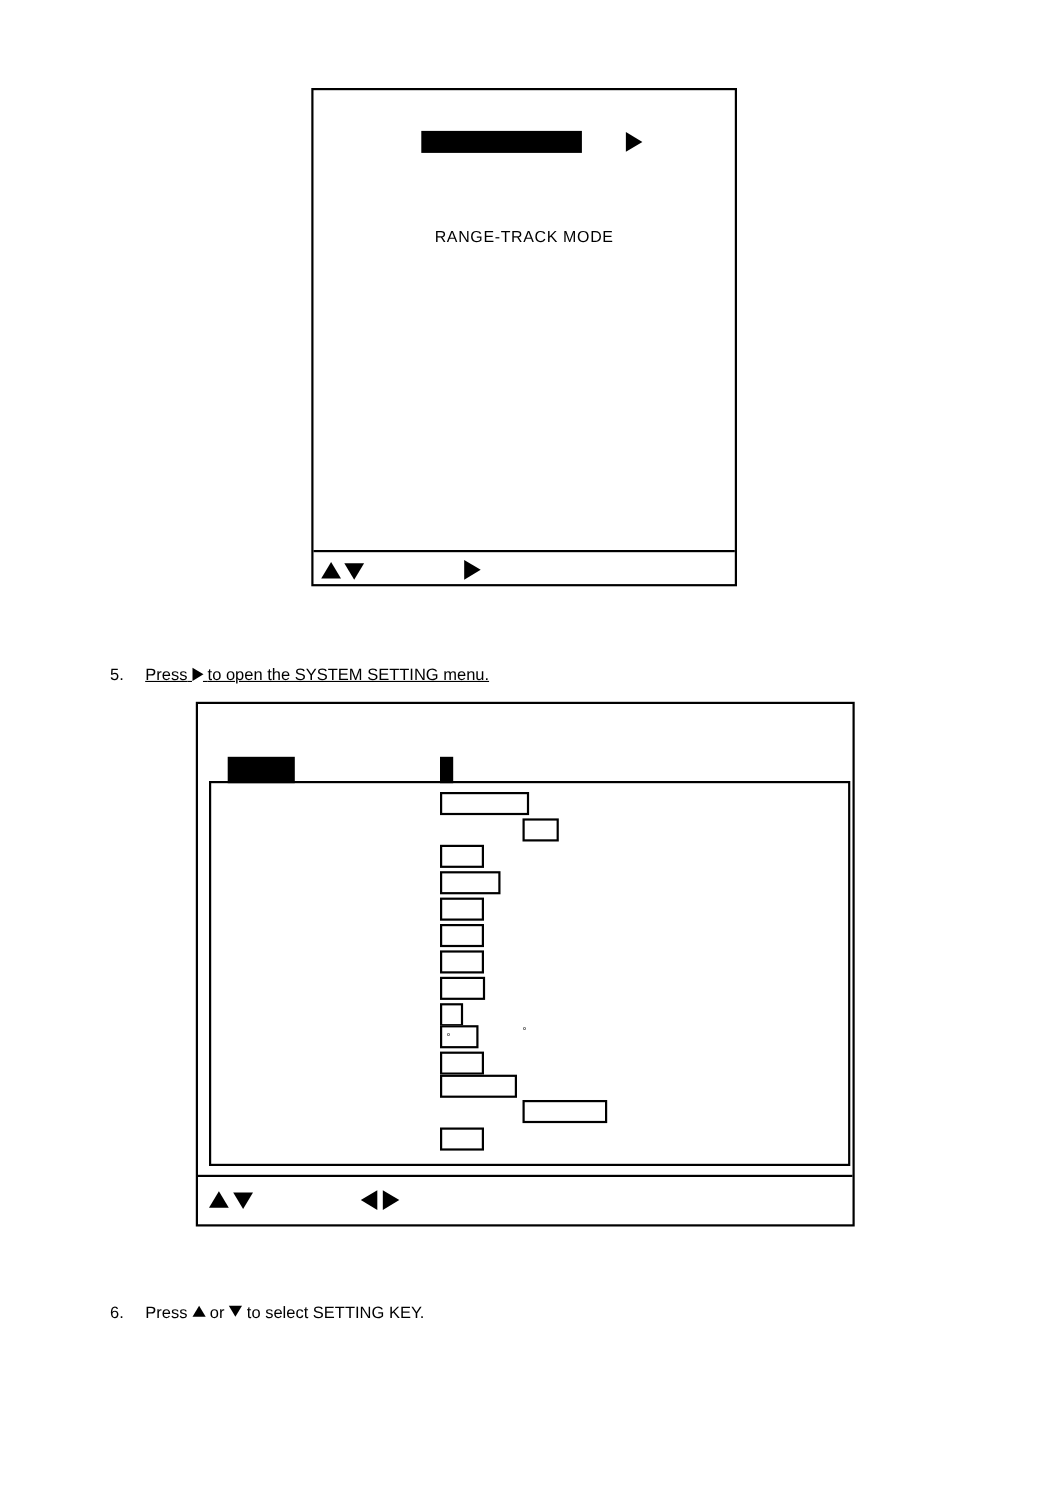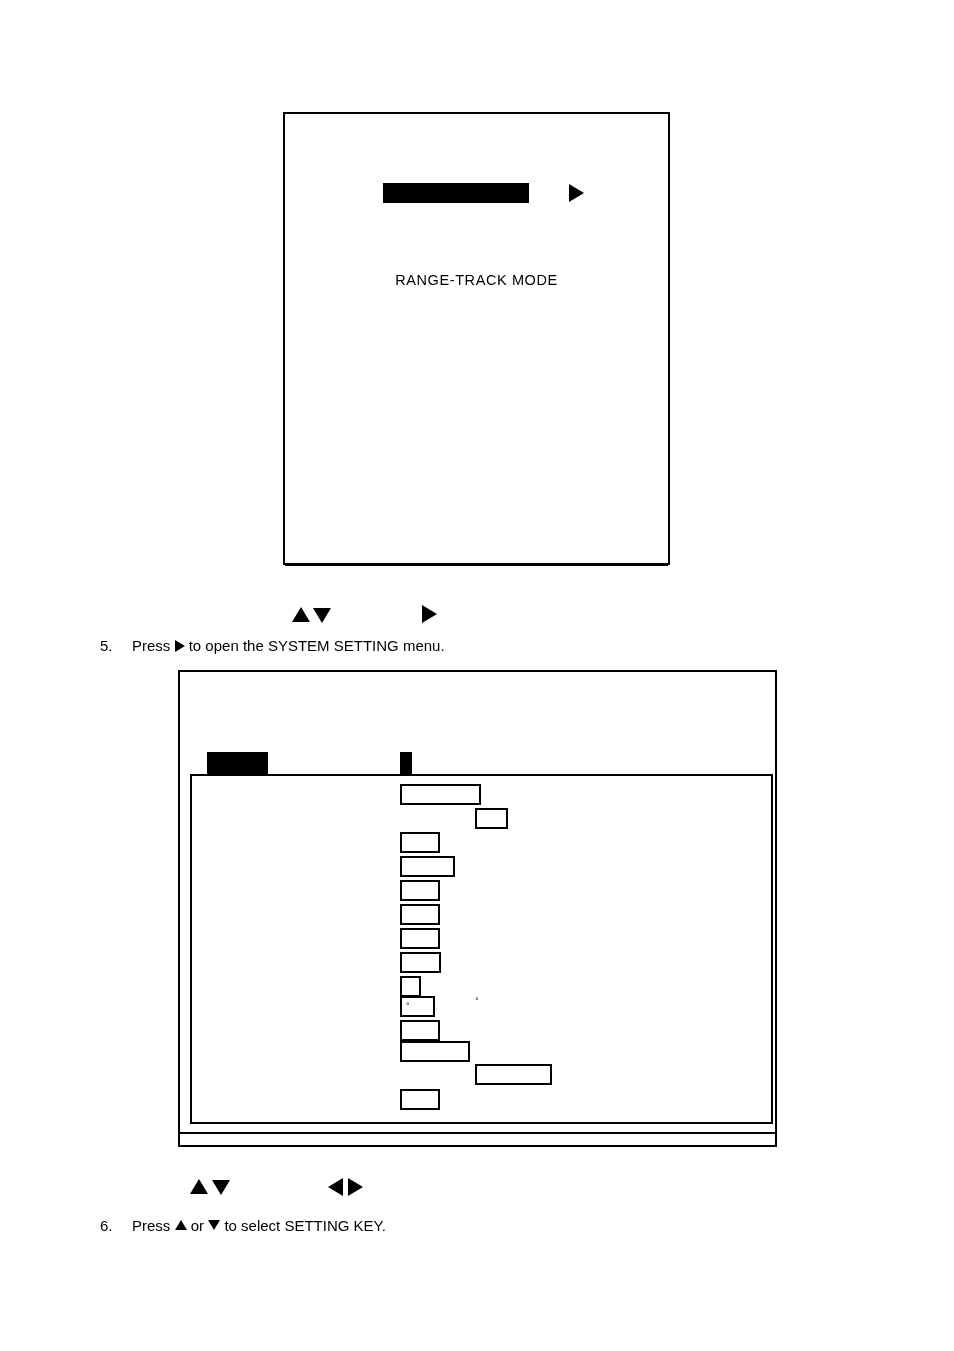--- a/index.html
+++ b/index.html
@@ -10,21 +10,21 @@
   body {
     width: 954px;
     height: 1351px;
     position: relative;
     font-family: "Liberation Sans", sans-serif;
     color: #000000;
     overflow: hidden;
   }
 
   
-  .abs { position: absolute; margin-top: 32px; }
+  .abs { position: absolute; }
 
   .tri-up {
     width: 0; height: 0;
     border-left: 9px solid transparent;
     border-right: 9px solid transparent;
     border-bottom: 15px solid #000;
   }
   .tri-down {
     width: 0; height: 0;
     border-left: 9px solid transparent;
@@ -108,21 +108,21 @@
   }
   #fig1-key-up    { left: 7px;  top: 9px; }
   #fig1-key-down  { left: 28px; top: 10px; }
   #fig1-key-right { left: 137px; top: 7px; }
 
   
   .step-line {
     font-size: 15px;
     white-space: nowrap;
   }
-  #step-5 { left: 100px; top: 605px; }
+  #step-5 { left: 100px; top: 605px; text-decoration: underline; }
   #step-6 { left: 100px; top: 1185px; }
   .step-num { display: inline-block; width: 32px; }
 
   
   #figure-two {
     left: 178px;
     top: 638px;
     width: 599px;
     height: 477px;
     border: 2px solid #000;

